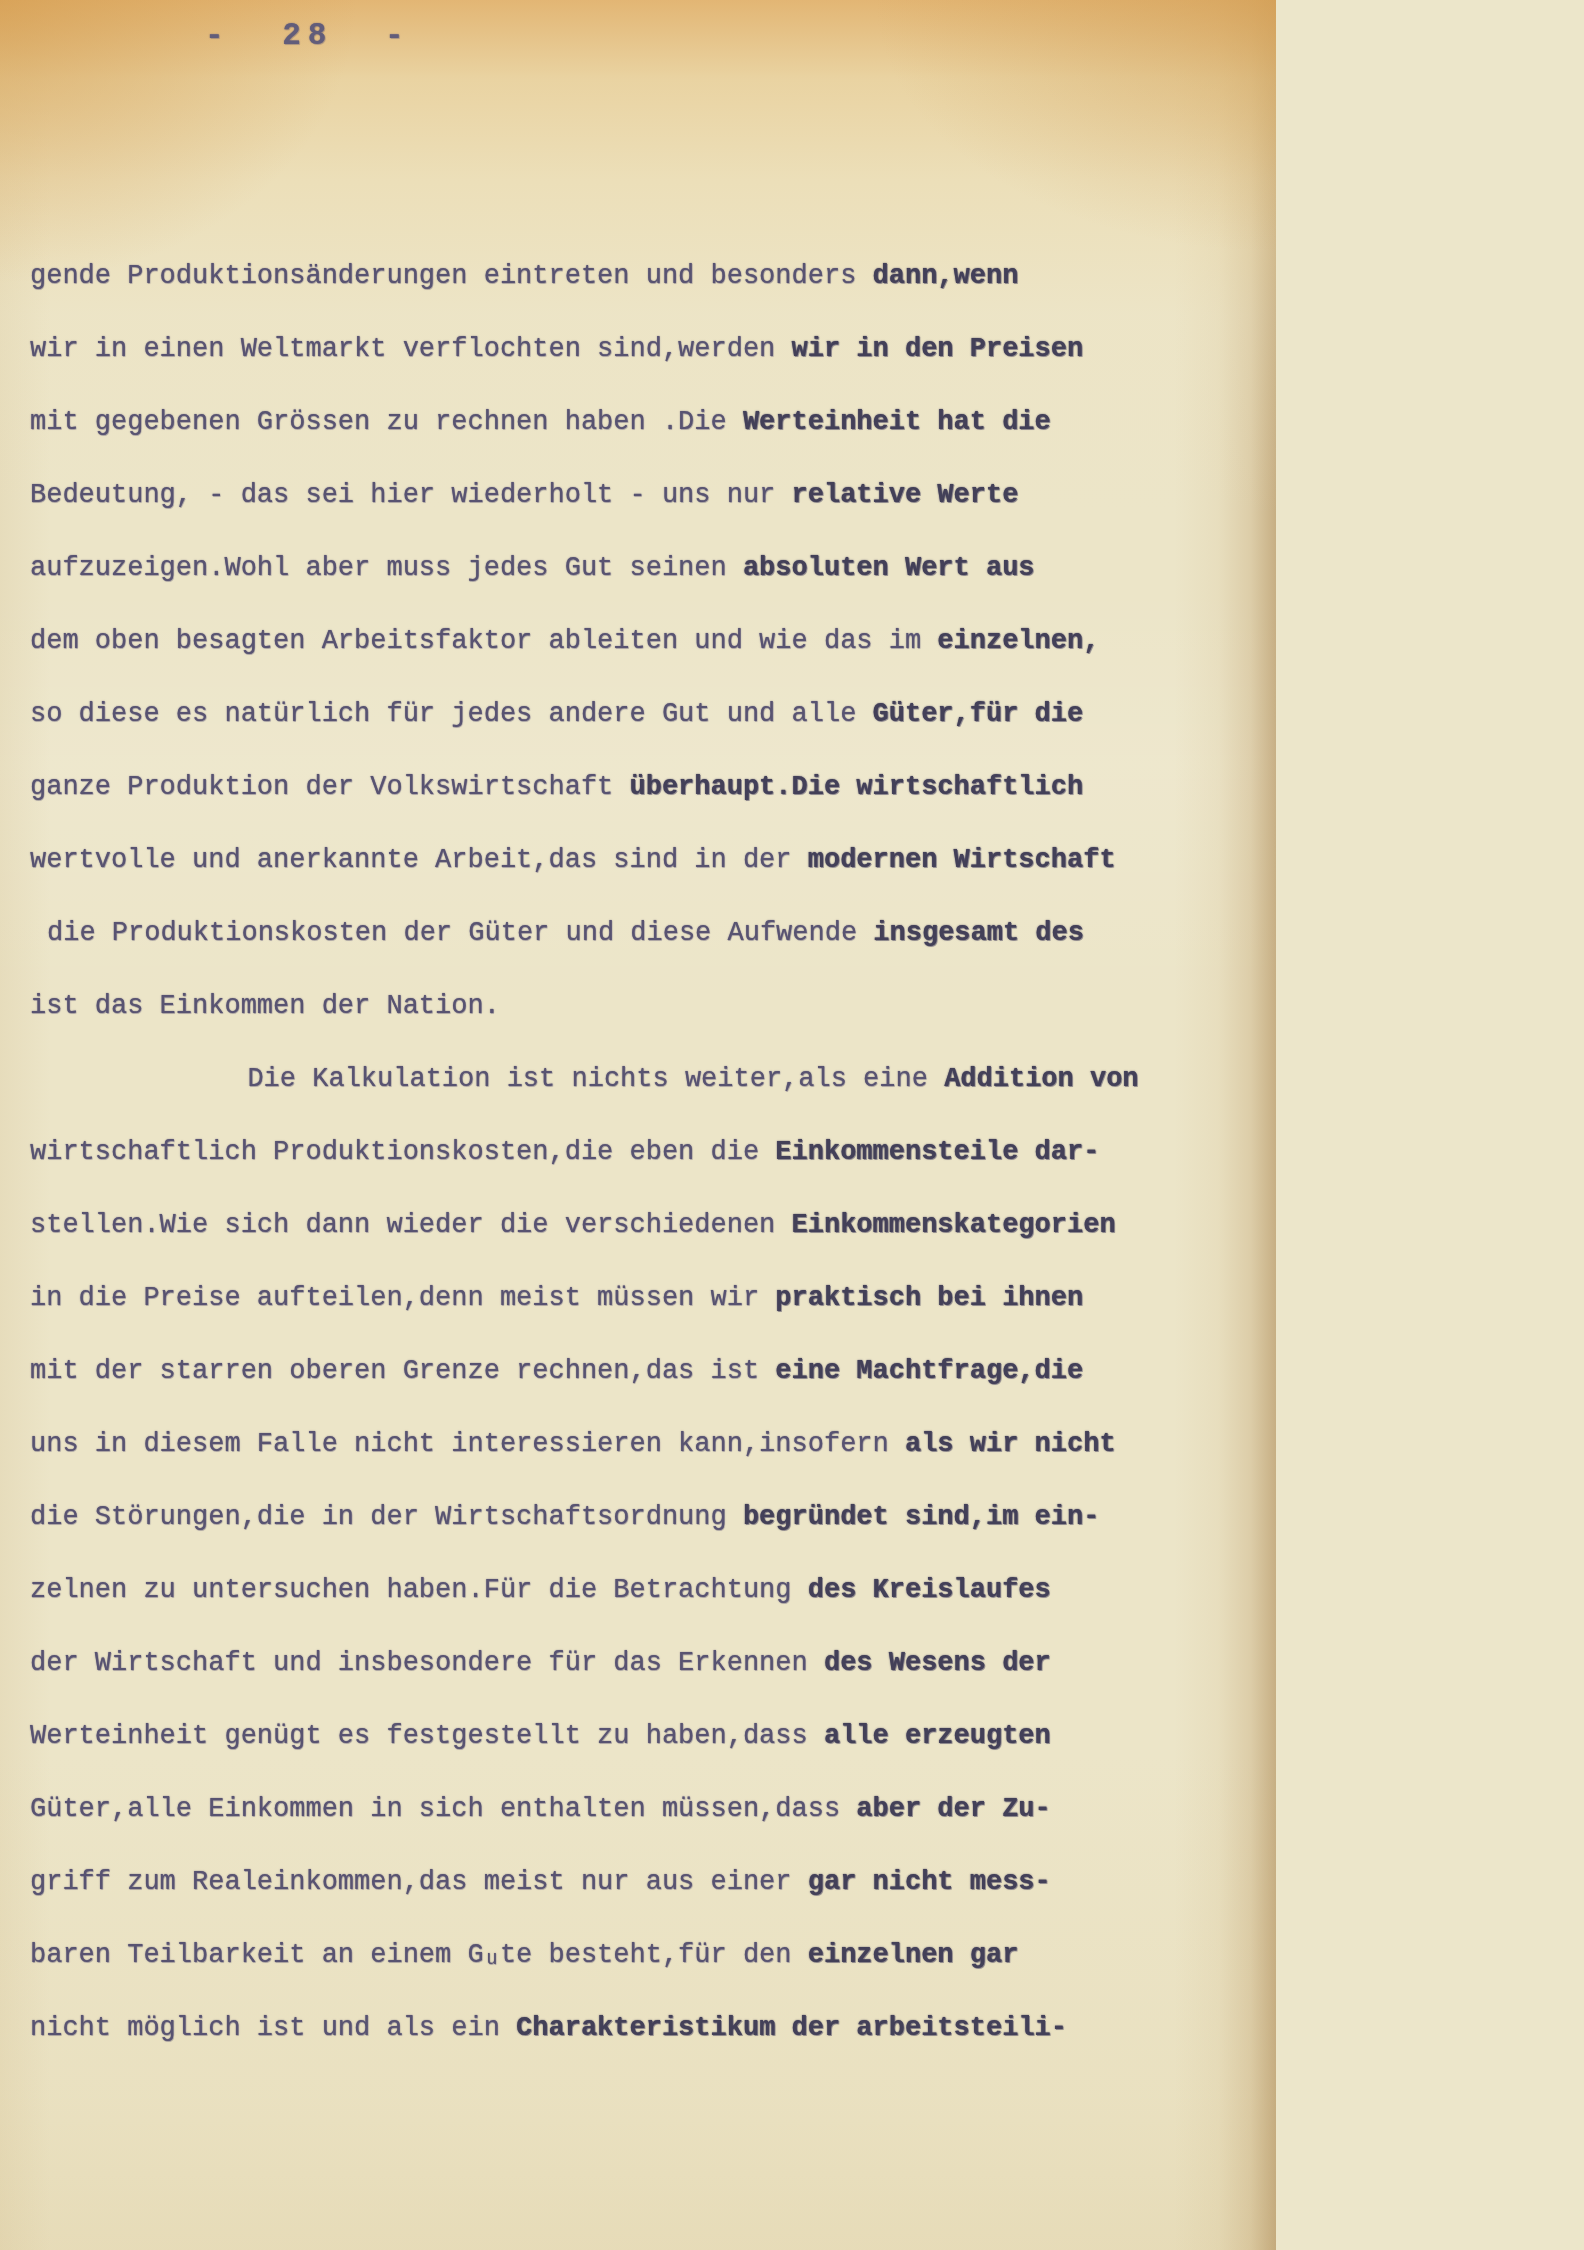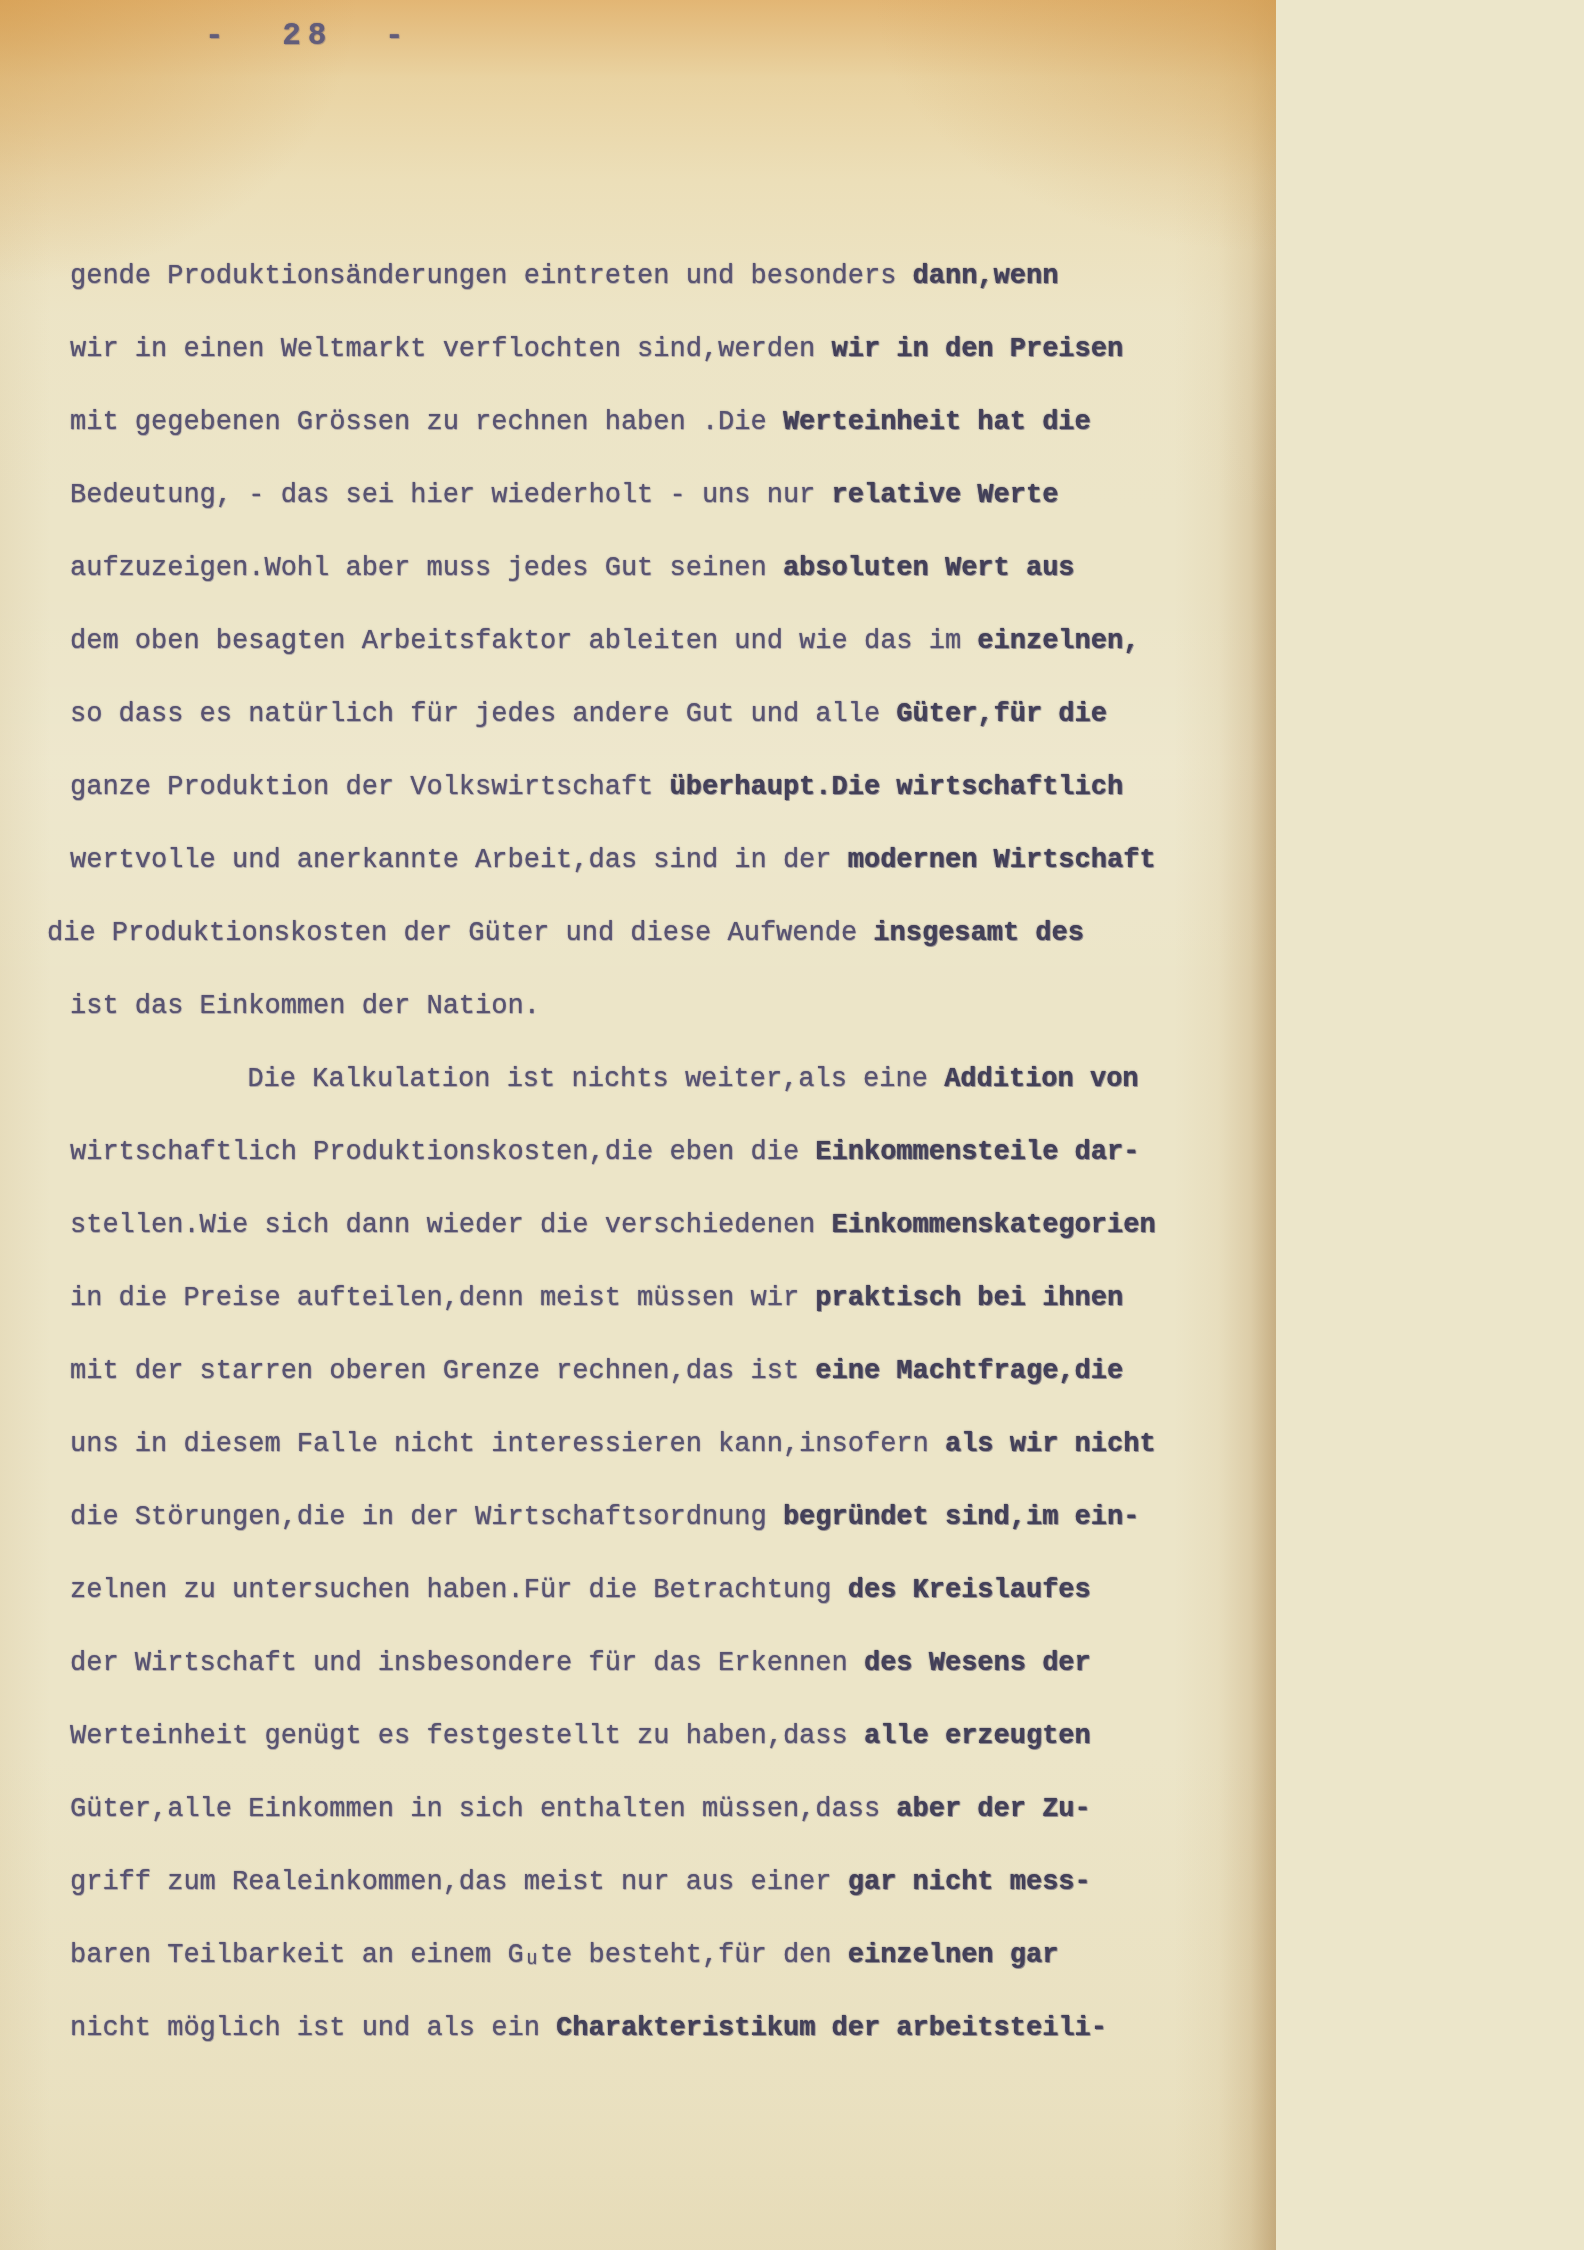--- a/index.html
+++ b/index.html
@@ -50,37 +50,37 @@
     white-space: pre;
     font-size: 27px;
     color: #585371;
     text-shadow: 0 0 1.4px rgba(82,76,112,0.80), 0.6px 0.6px 0 rgba(82,76,112,0.30);
   }
   .line .seg.bold {
     font-weight: bold;
     color: #434058;
     text-shadow: 0 0 1.6px rgba(55,50,85,0.85), 1px 0.6px 0 rgba(55,50,85,0.40);
   }
-  .indent-0 { padding-left: 0; margin-left: 40px; }
+  .indent-0 { padding-left: 0; }
   .indent-1 { padding-left: 17px; }
   .indent-2 { padding-left: 146px; text-align: center; }
 </style>
 </head>
 <body>
 
 <div class="page">
   <div class="page-number">- 28 -</div>
   <div class="text-block">
       <div class="line indent-0"><span class="seg">gende Produktionsänderungen eintreten und besonders </span><span class="seg bold">dann,wenn</span></div>
       <div class="line indent-0"><span class="seg">wir in einen Weltmarkt verflochten sind,werden </span><span class="seg bold">wir in den Preisen</span></div>
       <div class="line indent-0"><span class="seg">mit gegebenen Grössen zu rechnen haben .Die </span><span class="seg bold">Werteinheit hat die</span></div>
       <div class="line indent-0"><span class="seg">Bedeutung, - das sei hier wiederholt - uns nur </span><span class="seg bold">relative Werte</span></div>
       <div class="line indent-0"><span class="seg">aufzuzeigen.Wohl aber muss jedes Gut seinen </span><span class="seg bold">absoluten Wert aus</span></div>
       <div class="line indent-0"><span class="seg">dem oben besagten Arbeitsfaktor ableiten und wie das im </span><span class="seg bold">einzelnen,</span></div>
-      <div class="line indent-0"><span class="seg">so dass es natürlich für jedes andere Gut und alle </span><span class="seg bold">Güter,für die</span></div>
+      <div class="line indent-0"><span class="seg">so diese es natürlich für jedes andere Gut und alle </span><span class="seg bold">Güter,für die</span></div>
       <div class="line indent-0"><span class="seg">ganze Produktion der Volkswirtschaft </span><span class="seg bold">überhaupt.Die wirtschaftlich</span></div>
       <div class="line indent-0"><span class="seg">wertvolle und anerkannte Arbeit,das sind in der </span><span class="seg bold">modernen Wirtschaft</span></div>
       <div class="line indent-1"><span class="seg">die Produktionskosten der Güter und diese Aufwende </span><span class="seg bold">insgesamt des</span></div>
       <div class="line indent-0"><span class="seg">ist das Einkommen der Nation.</span></div>
       <div class="line indent-2"><span class="seg">Die Kalkulation ist nichts weiter,als eine </span><span class="seg bold">Addition von</span></div>
       <div class="line indent-0"><span class="seg">wirtschaftlich Produktionskosten,die eben die </span><span class="seg bold">Einkommensteile dar-</span></div>
       <div class="line indent-0"><span class="seg">stellen.Wie sich dann wieder die verschiedenen </span><span class="seg bold">Einkommenskategorien</span></div>
       <div class="line indent-0"><span class="seg">in die Preise aufteilen,denn meist müssen wir </span><span class="seg bold">praktisch bei ihnen</span></div>
       <div class="line indent-0"><span class="seg">mit der starren oberen Grenze rechnen,das ist </span><span class="seg bold">eine Machtfrage,die</span></div>
       <div class="line indent-0"><span class="seg">uns in diesem Falle nicht interessieren kann,insofern </span><span class="seg bold">als wir nicht</span></div>

